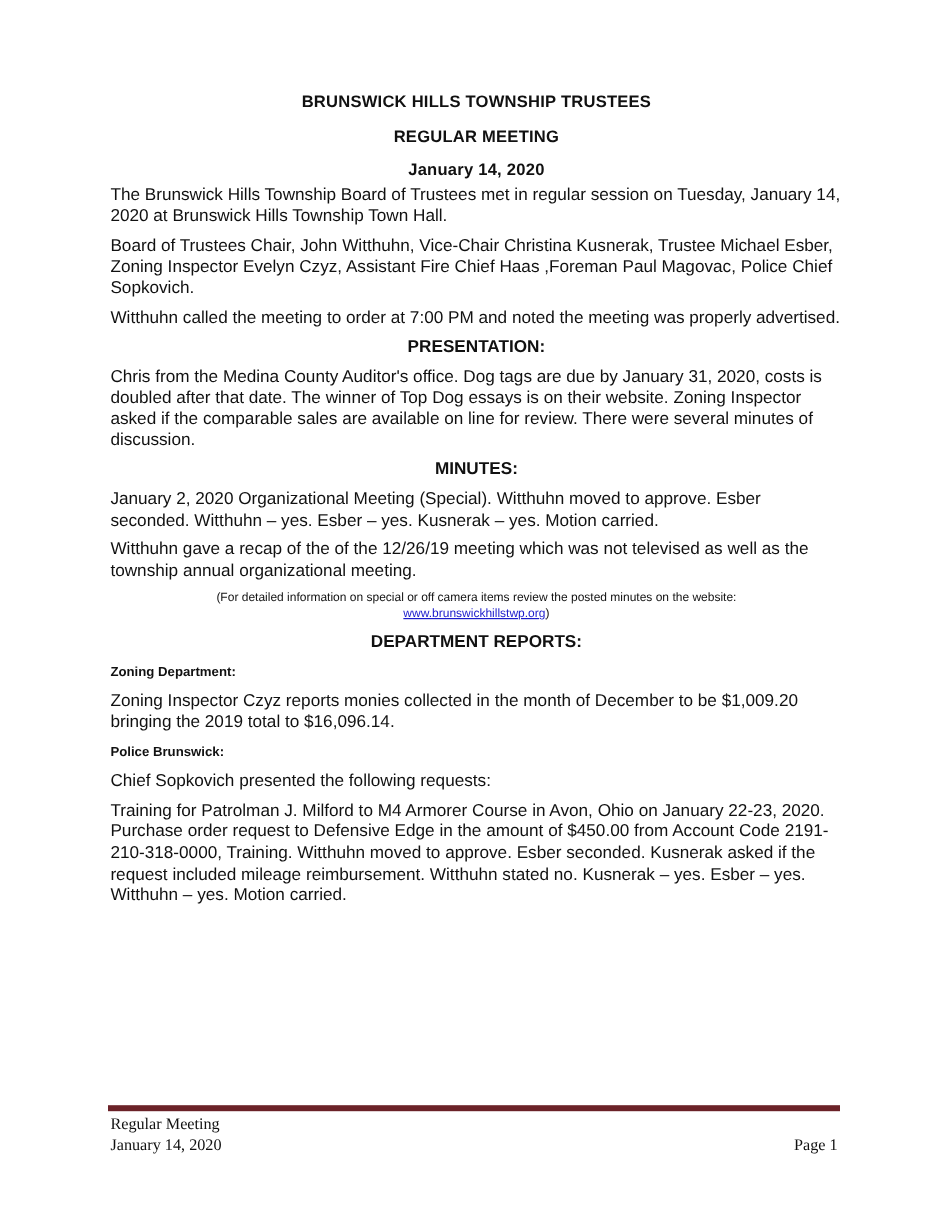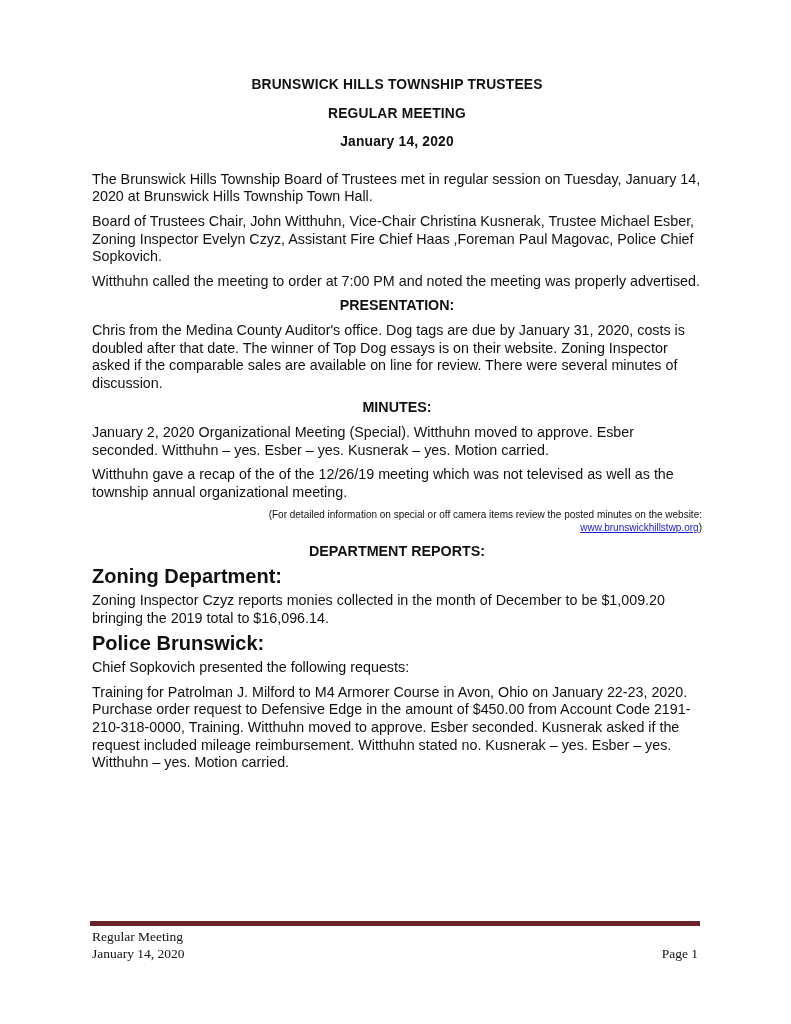--- a/index.html
+++ b/index.html
@@ -4,24 +4,24 @@
 <style>
   html, body { margin: 0; padding: 0; background: #ffffff; }
   body { width: 791px; height: 1024px; position: relative; overflow: hidden; }
   .page { position: absolute; left: 0; top: 0; width: 752px; height: 1024px; background: #fff; color: #111; }
   .content { position: absolute; left: 92px; top: 76px; width: 610px; font-family: "Liberation Sans", sans-serif; font-size: 14.3px; line-height: 17.6px; }
   .title { text-align: center; font-weight: bold; font-size: 13.8px; letter-spacing: 0.2px; margin: 0; }
   .title.t1 { margin-top: 0; }
   .title.t2 { margin-top: 11px; }
   .title.t3 { margin-top: 11px; }
   p { margin: 0 0 7px 0; }
-  .intro { margin-top: 20px; }
+  .intro { margin-top: 4px; }
   h2 { font-size: 14.3px; font-weight: bold; margin: 0 0 7px 0; line-height: 17.6px; text-align: center; }
-  h3 { font-size: 20px; font-weight: bold; margin: 0 0 7px 0; line-height: 17.6px; }
-  .note { text-align: right; font-size: 10px; line-height: 13px; margin: 1px 0 9px 0; }
+  h3 { font-size: 11px; font-weight: bold; margin: 0 0 7px 0; line-height: 17.6px; }
+  .note { text-align: center; font-size: 10px; line-height: 13px; margin: 1px 0 9px 0; }
   .note a { color: #1a1acc; text-decoration: underline; }
   .footer-rule { position: absolute; left: 90px; top: 921px; width: 610px; height: 5px; background: #6b2228; }
   .footer { position: absolute; left: 92px; top: 928px; width: 606px; font-family: "Liberation Serif", serif; font-size: 13.5px; line-height: 17px; color: #111; }
   .footer .right { position: absolute; right: 0; top: 17px; }
 </style>
 </head>
 <body>
 
 <div class="page">
   <div class="content">

